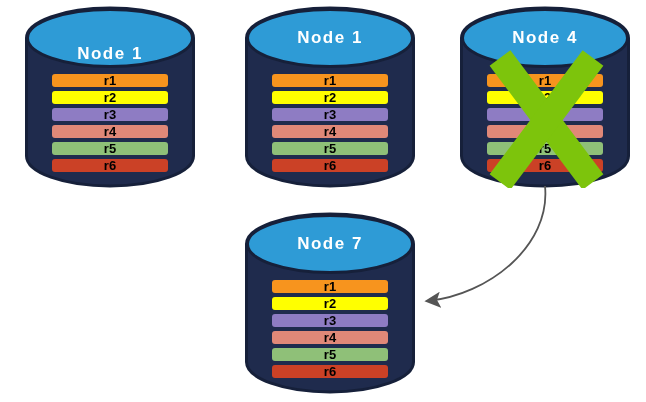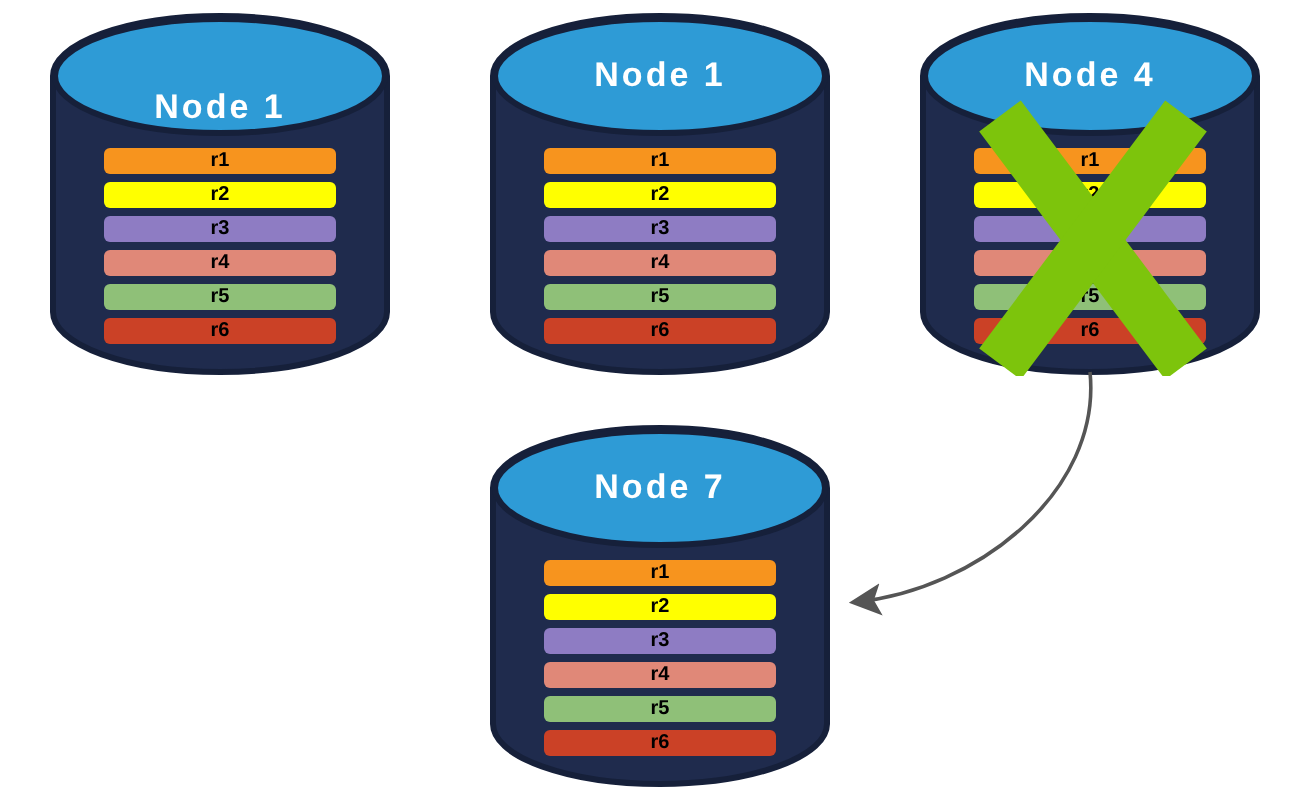--- a/index.html
+++ b/index.html
@@ -53,21 +53,21 @@
     border-radius: 3px;
     box-sizing: border-box;
   }
   .row-label {
     position: absolute;
     left: 0; top: 0;
     width: 100%;
     height: 27px;
     line-height: 13px;
     text-align: center;
-    font-size: 10px;
+    font-size: 13px;
     font-weight: bold;
     color: #000000;
     font-family: "Liberation Sans", sans-serif;
   }
   .cross-layer {
     position: absolute;
     left: 0; top: 0;
     pointer-events: none;
   }
   .arrow-layer {

